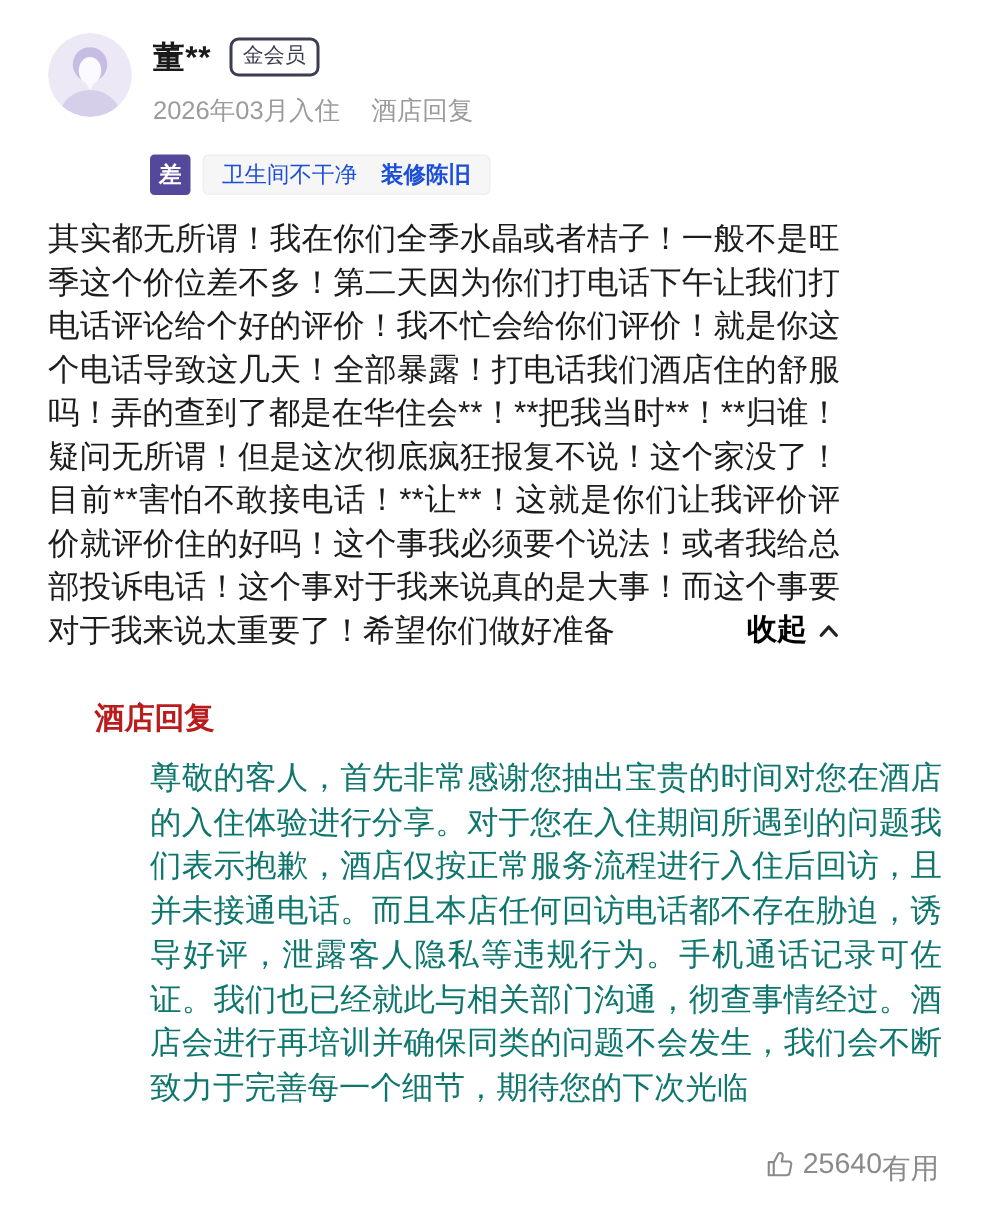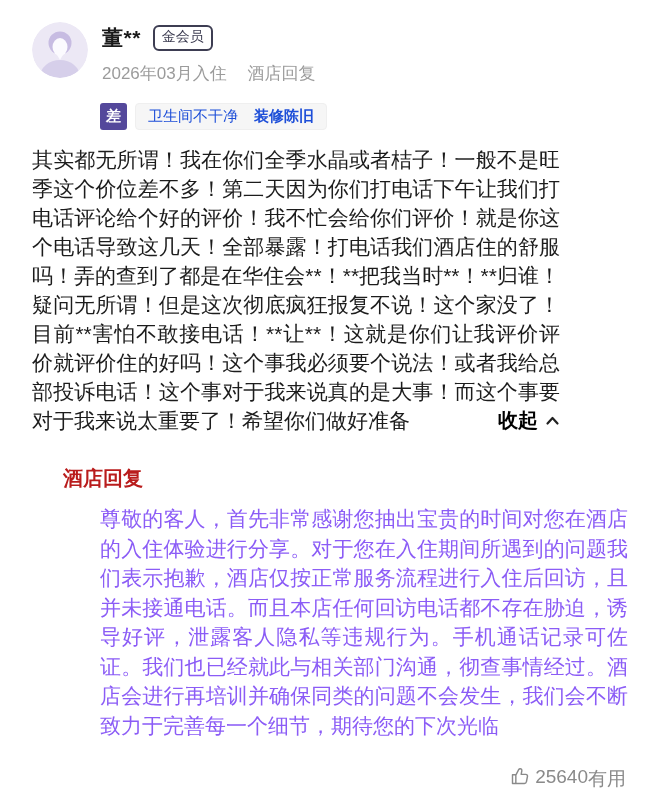--- a/index.html
+++ b/index.html
@@ -62,21 +62,21 @@
   }
   .collapse svg{margin-left:7px;}
   
   .reply-title{
     margin-left:31px;margin-top:30px;
     font-size:20px;font-weight:bold;color:#b91c1c;
   }
   .reply-body{
     margin-left:68px;margin-top:12px;
     width:528px;
-    font-size:21px;line-height:29.5px;color:#8b5cf6;
+    font-size:21px;line-height:29.5px;color:#0f766e;
     text-align:justify;
   }
   
   .footer{
     position:absolute;right:34px;bottom:16px;
     display:flex;align-items:flex-start;
     color:#8a8a8a;font-size:19px;cursor:pointer;
   }
   .footer svg{margin-right:5px;}
 </style>

